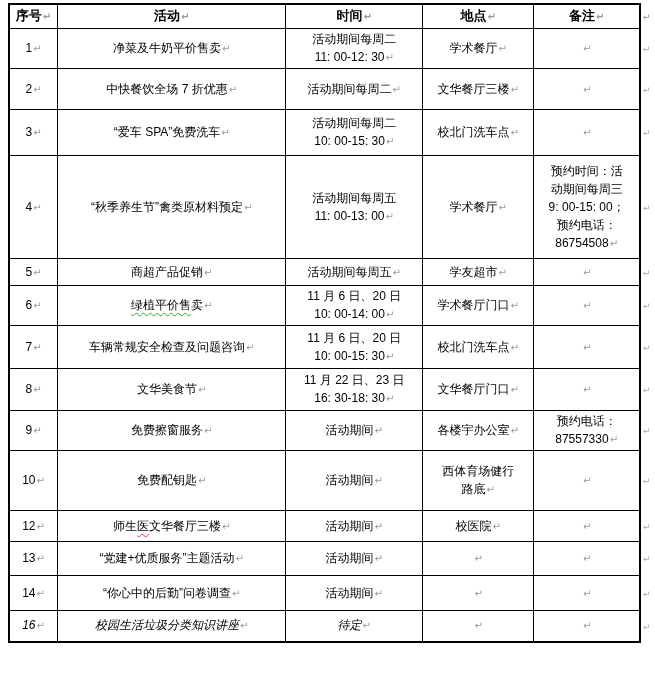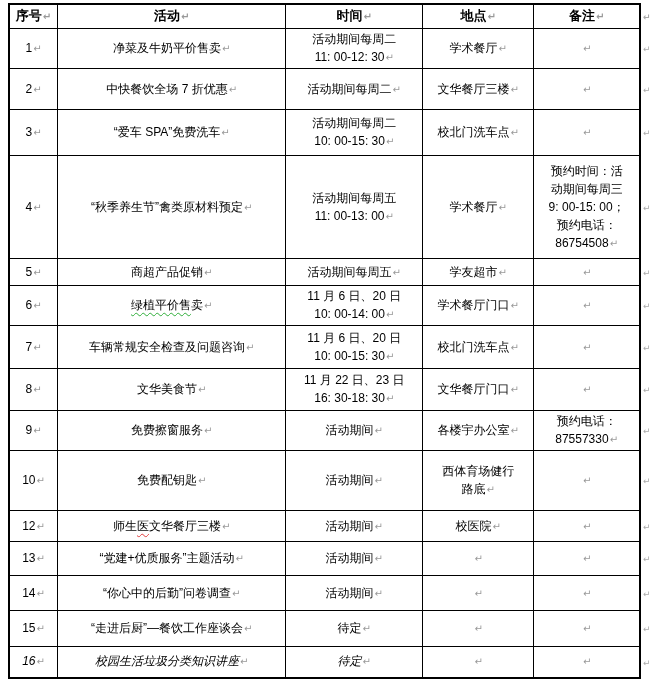--- a/index.html
+++ b/index.html
@@ -235,32 +235,20 @@
             <div class="line">14<span class="pmark">↵</span></div>
           </td>
           <td><span>“你心中的后勤”问卷调查</span><span class="pmark">↵</span></td>
           <td>
             <div class="line">活动期间<span class="pmark">↵</span></div>
           </td>
           <td><span class="pmark">↵</span></td>
           <td class="b-right"><span class="pmark">↵</span></td>
           <td class="endcol"><span class="rowend">↵</span></td>
         </tr>
-        <tr style="height: 36px;">
-          <td class="b-left">
-            <div class="line">15<span class="pmark">↵</span></div>
-          </td>
-          <td><span>“走进后厨”—餐饮工作座谈会</span><span class="pmark">↵</span></td>
-          <td>
-            <div class="line">待定<span class="pmark">↵</span></div>
-          </td>
-          <td><span class="pmark">↵</span></td>
-          <td class="b-right"><span class="pmark">↵</span></td>
-          <td class="endcol"><span class="rowend">↵</span></td>
-        </tr>
         <tr style="height: 31px; font-style: italic;">
           <td class="b-left b-bottom">
             <div class="line">16<span class="pmark">↵</span></div>
           </td>
           <td class="b-bottom"><span>校园生活垃圾分类知识讲座</span><span class="pmark">↵</span></td>
           <td class="b-bottom">
             <div class="line">待定<span class="pmark">↵</span></div>
           </td>
           <td class="b-bottom"><span class="pmark">↵</span></td>
           <td class="b-right b-bottom"><span class="pmark">↵</span></td>

